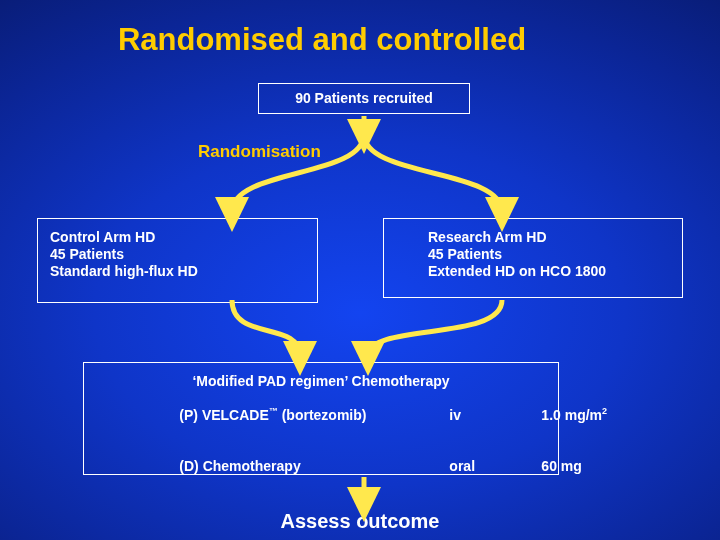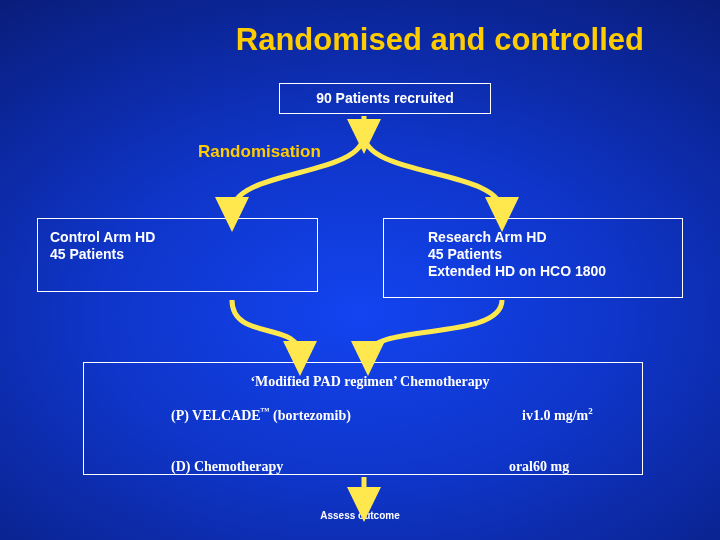--- a/index.html
+++ b/index.html
@@ -17,21 +17,21 @@
     width: 720px;
     height: 540px;
     background: radial-gradient(ellipse 115% 100% at 50% 58%, #1344f0 0%, #0f35c8 32%, #0b2596 58%, #081a6e 78%, #051046 100%);
     overflow: hidden;
   }
   #title {
     position: absolute;
     left: 0;
     top: 22px;
     width: 644px;
-    text-align: right;
+    text-align: center;
     color: #ffcc00;
     font-size: 31px;
     font-weight: bold;
     letter-spacing: 0px;
     white-space: nowrap;
   }
   .node {
     position: absolute;
     box-sizing: border-box;
     border: 1px solid #ffffff;
@@ -45,82 +45,80 @@
     font-weight: bold;
   }
   #n-recruited {
     left: 258px;
     top: 83px;
     width: 212px;
     height: 31px;
     font-size: 14px;
     text-align: center;
     padding-top: 6px;
-    margin-left: 21px;
   }
   #lbl-randomisation {
     left: 198px;
     top: 142px;
     font-size: 17px;
     color: #ffcc00;
     white-space: nowrap;
     text-align: right;
   }
   #n-control {
     left: 37px;
     top: 218px;
     width: 281px;
-    height: 74px;
+    height: 85px;
     font-size: 14px;
     padding: 10px 0 0 12px;
   }
   #n-research {
     left: 383px;
     top: 218px;
     width: 300px;
     height: 80px;
     font-size: 14px;
     padding: 10px 16px 0 44px;
   }
   #n-regimen {
     left: 83px;
     top: 362px;
-    width: 560px;
+    width: 476px;
     height: 113px;
     font-size: 14px;
-    padding: 10px 0 0 14px;
-    font-family: Liberation Serif, serif;
+    padding: 10px 0 0 0;
   }
   .reg-line {
     display: block;
     white-space: pre;
     padding-left: 52px;
   }
   .reg-line.head {
     text-align: center;
     padding-left: 0;
   }
   .reg-name {
     display: inline-block;
     width: 270px;
+    margin-left: 20px;
   }
   .reg-route {
     display: inline-block;
     width: 92px;
-    text-align: right;
   }
   .reg-dose {
     display: inline-block;
   }
   #lbl-outcome {
     left: 0;
     top: 510px;
     width: 720px;
     text-align: center;
-    font-size: 10px;
+    font-size: 20px;
   }
   svg.arrows {
     position: absolute;
     left: 0;
     top: 0;
     width: 720px;
     height: 540px;
     pointer-events: none;
   }
   sup {
@@ -145,20 +143,21 @@
     <span>90 Patients recruited</span>
   </div>
 
   <div class="plain" id="lbl-randomisation">
     <span>Randomisation</span>
   </div>
 
   <div class="node" id="n-control">
     <div>Control Arm HD</div>
     <div>45 Patients</div>
+    <div>Standard high-flux HD</div>
   </div>
 
   <div class="node" id="n-research">
     <div>Research Arm HD</div>
     <div>45 Patients</div>
     <div>Extended HD on HCO 1800</div>
   </div>
 
   <div class="node" id="n-regimen">
     <span class="reg-line head">‘Modified PAD regimen’ Chemotherapy</span>

